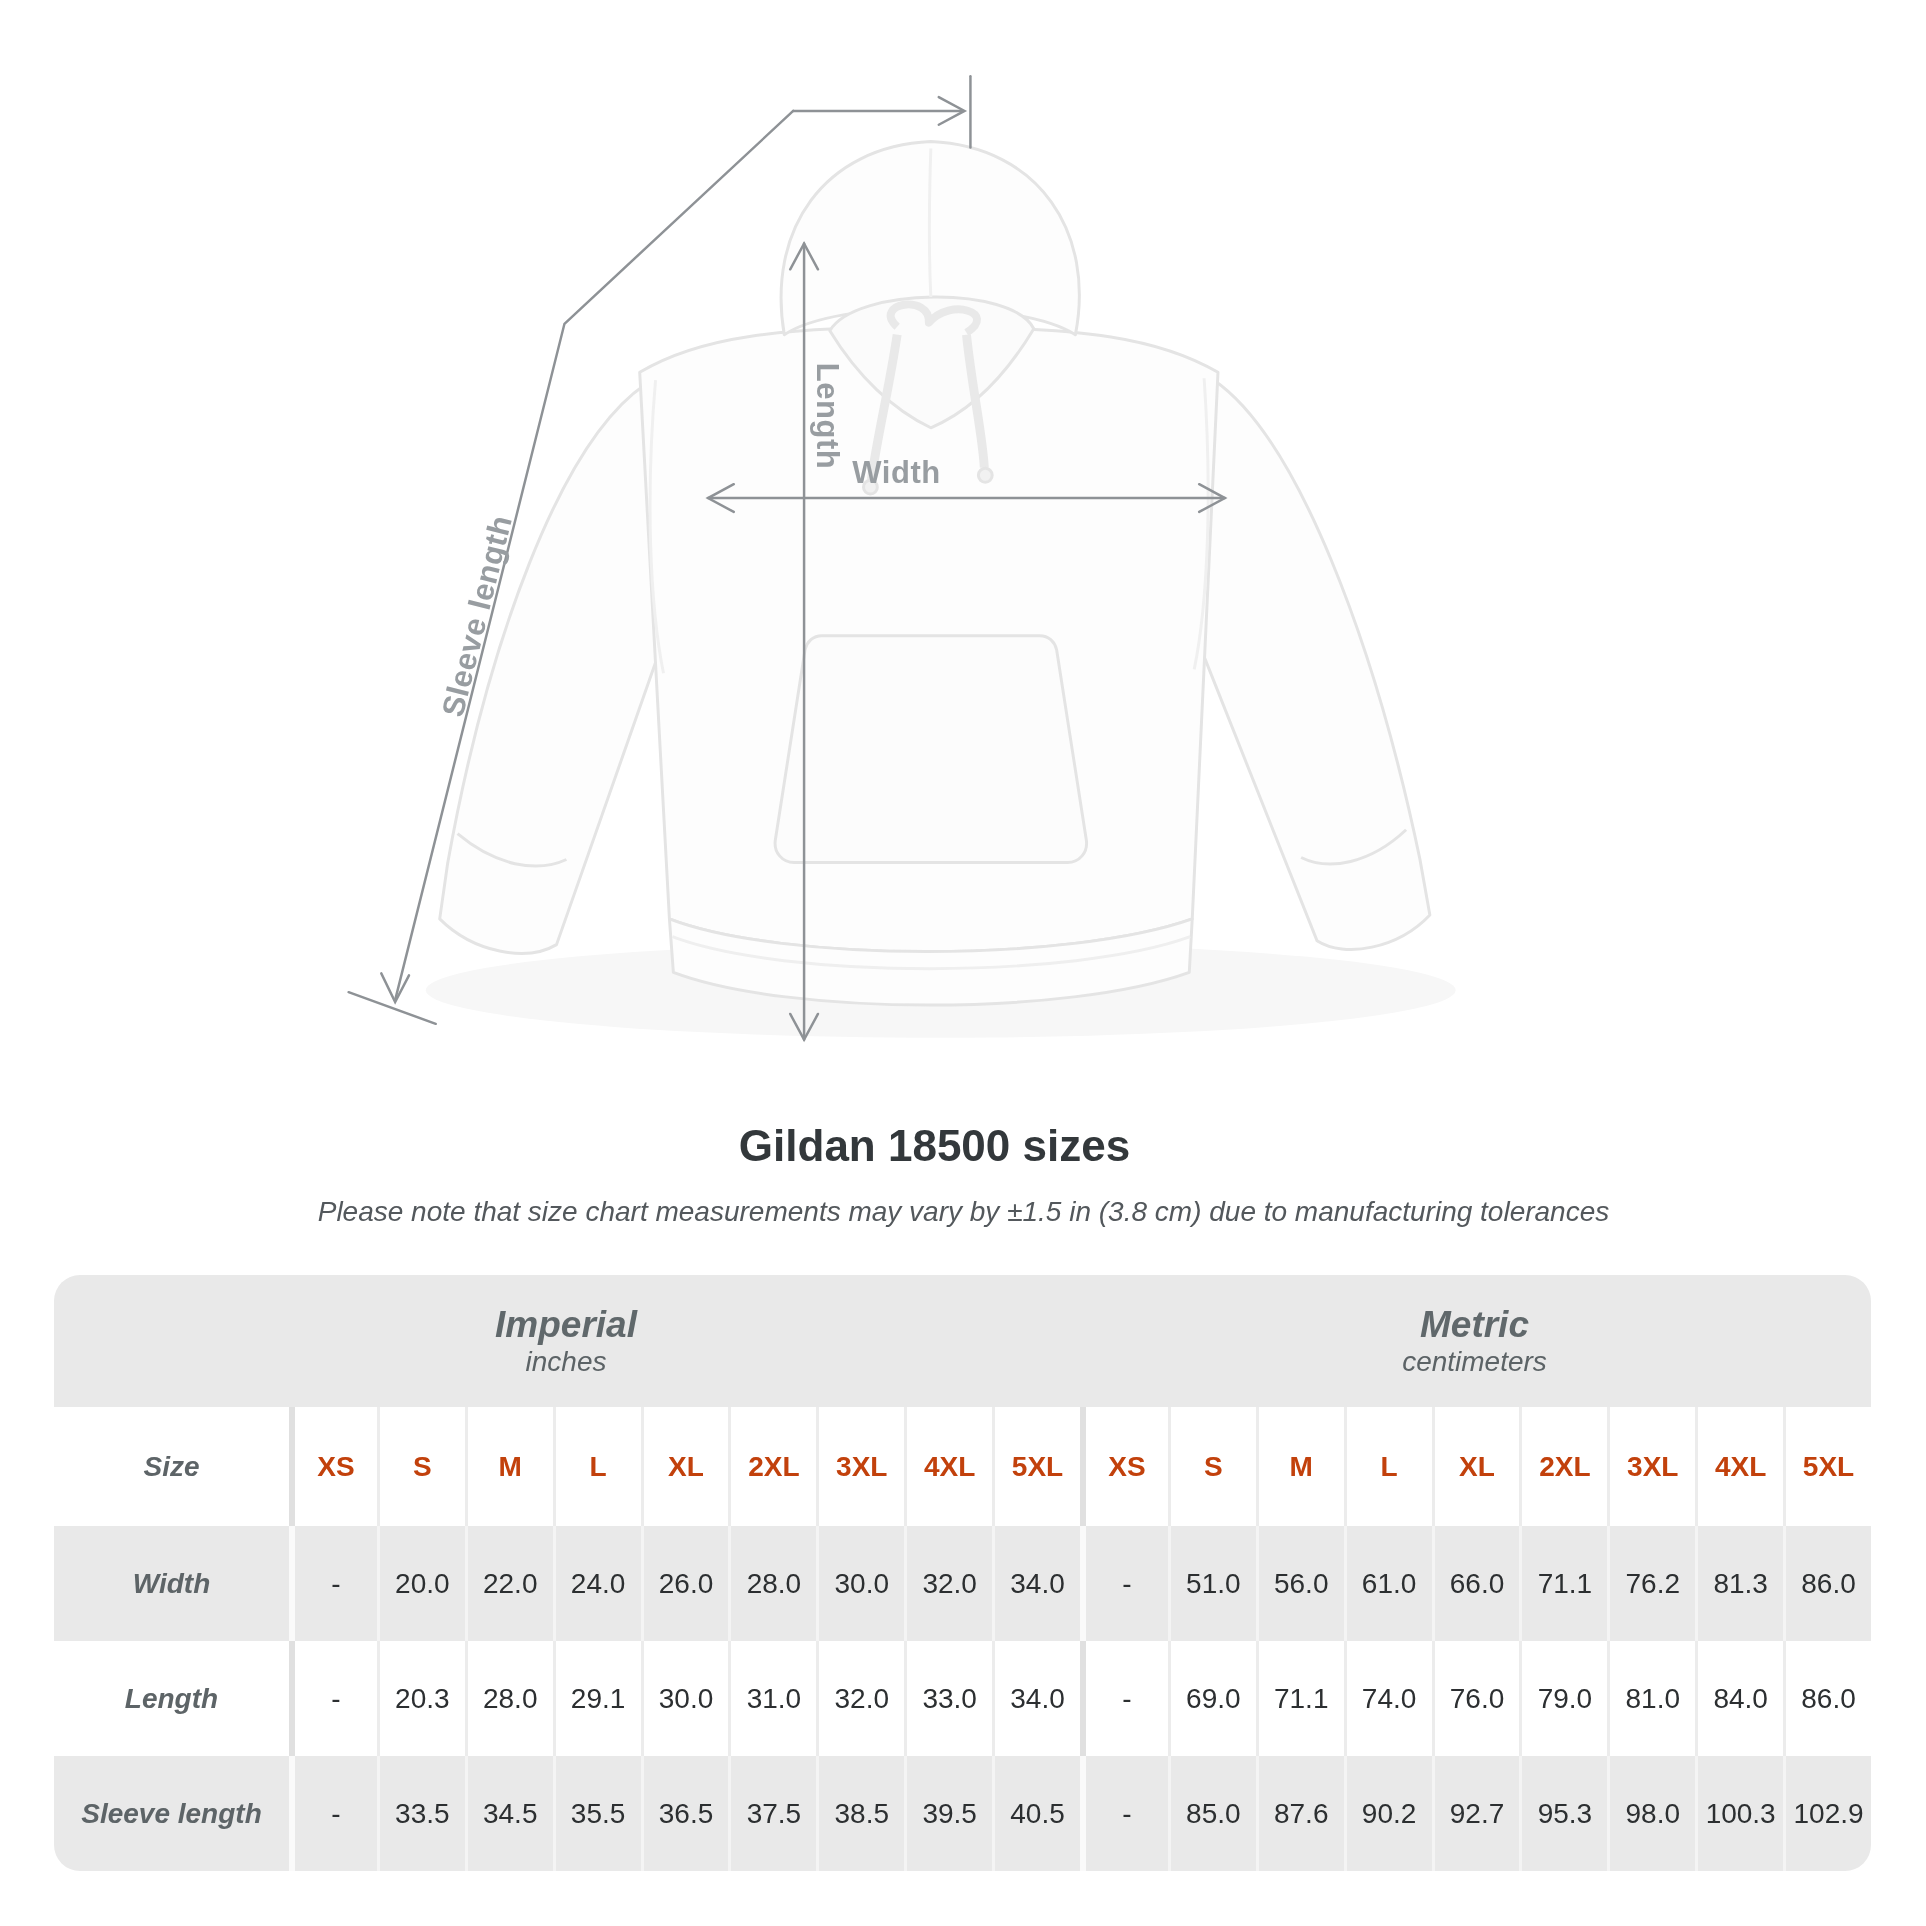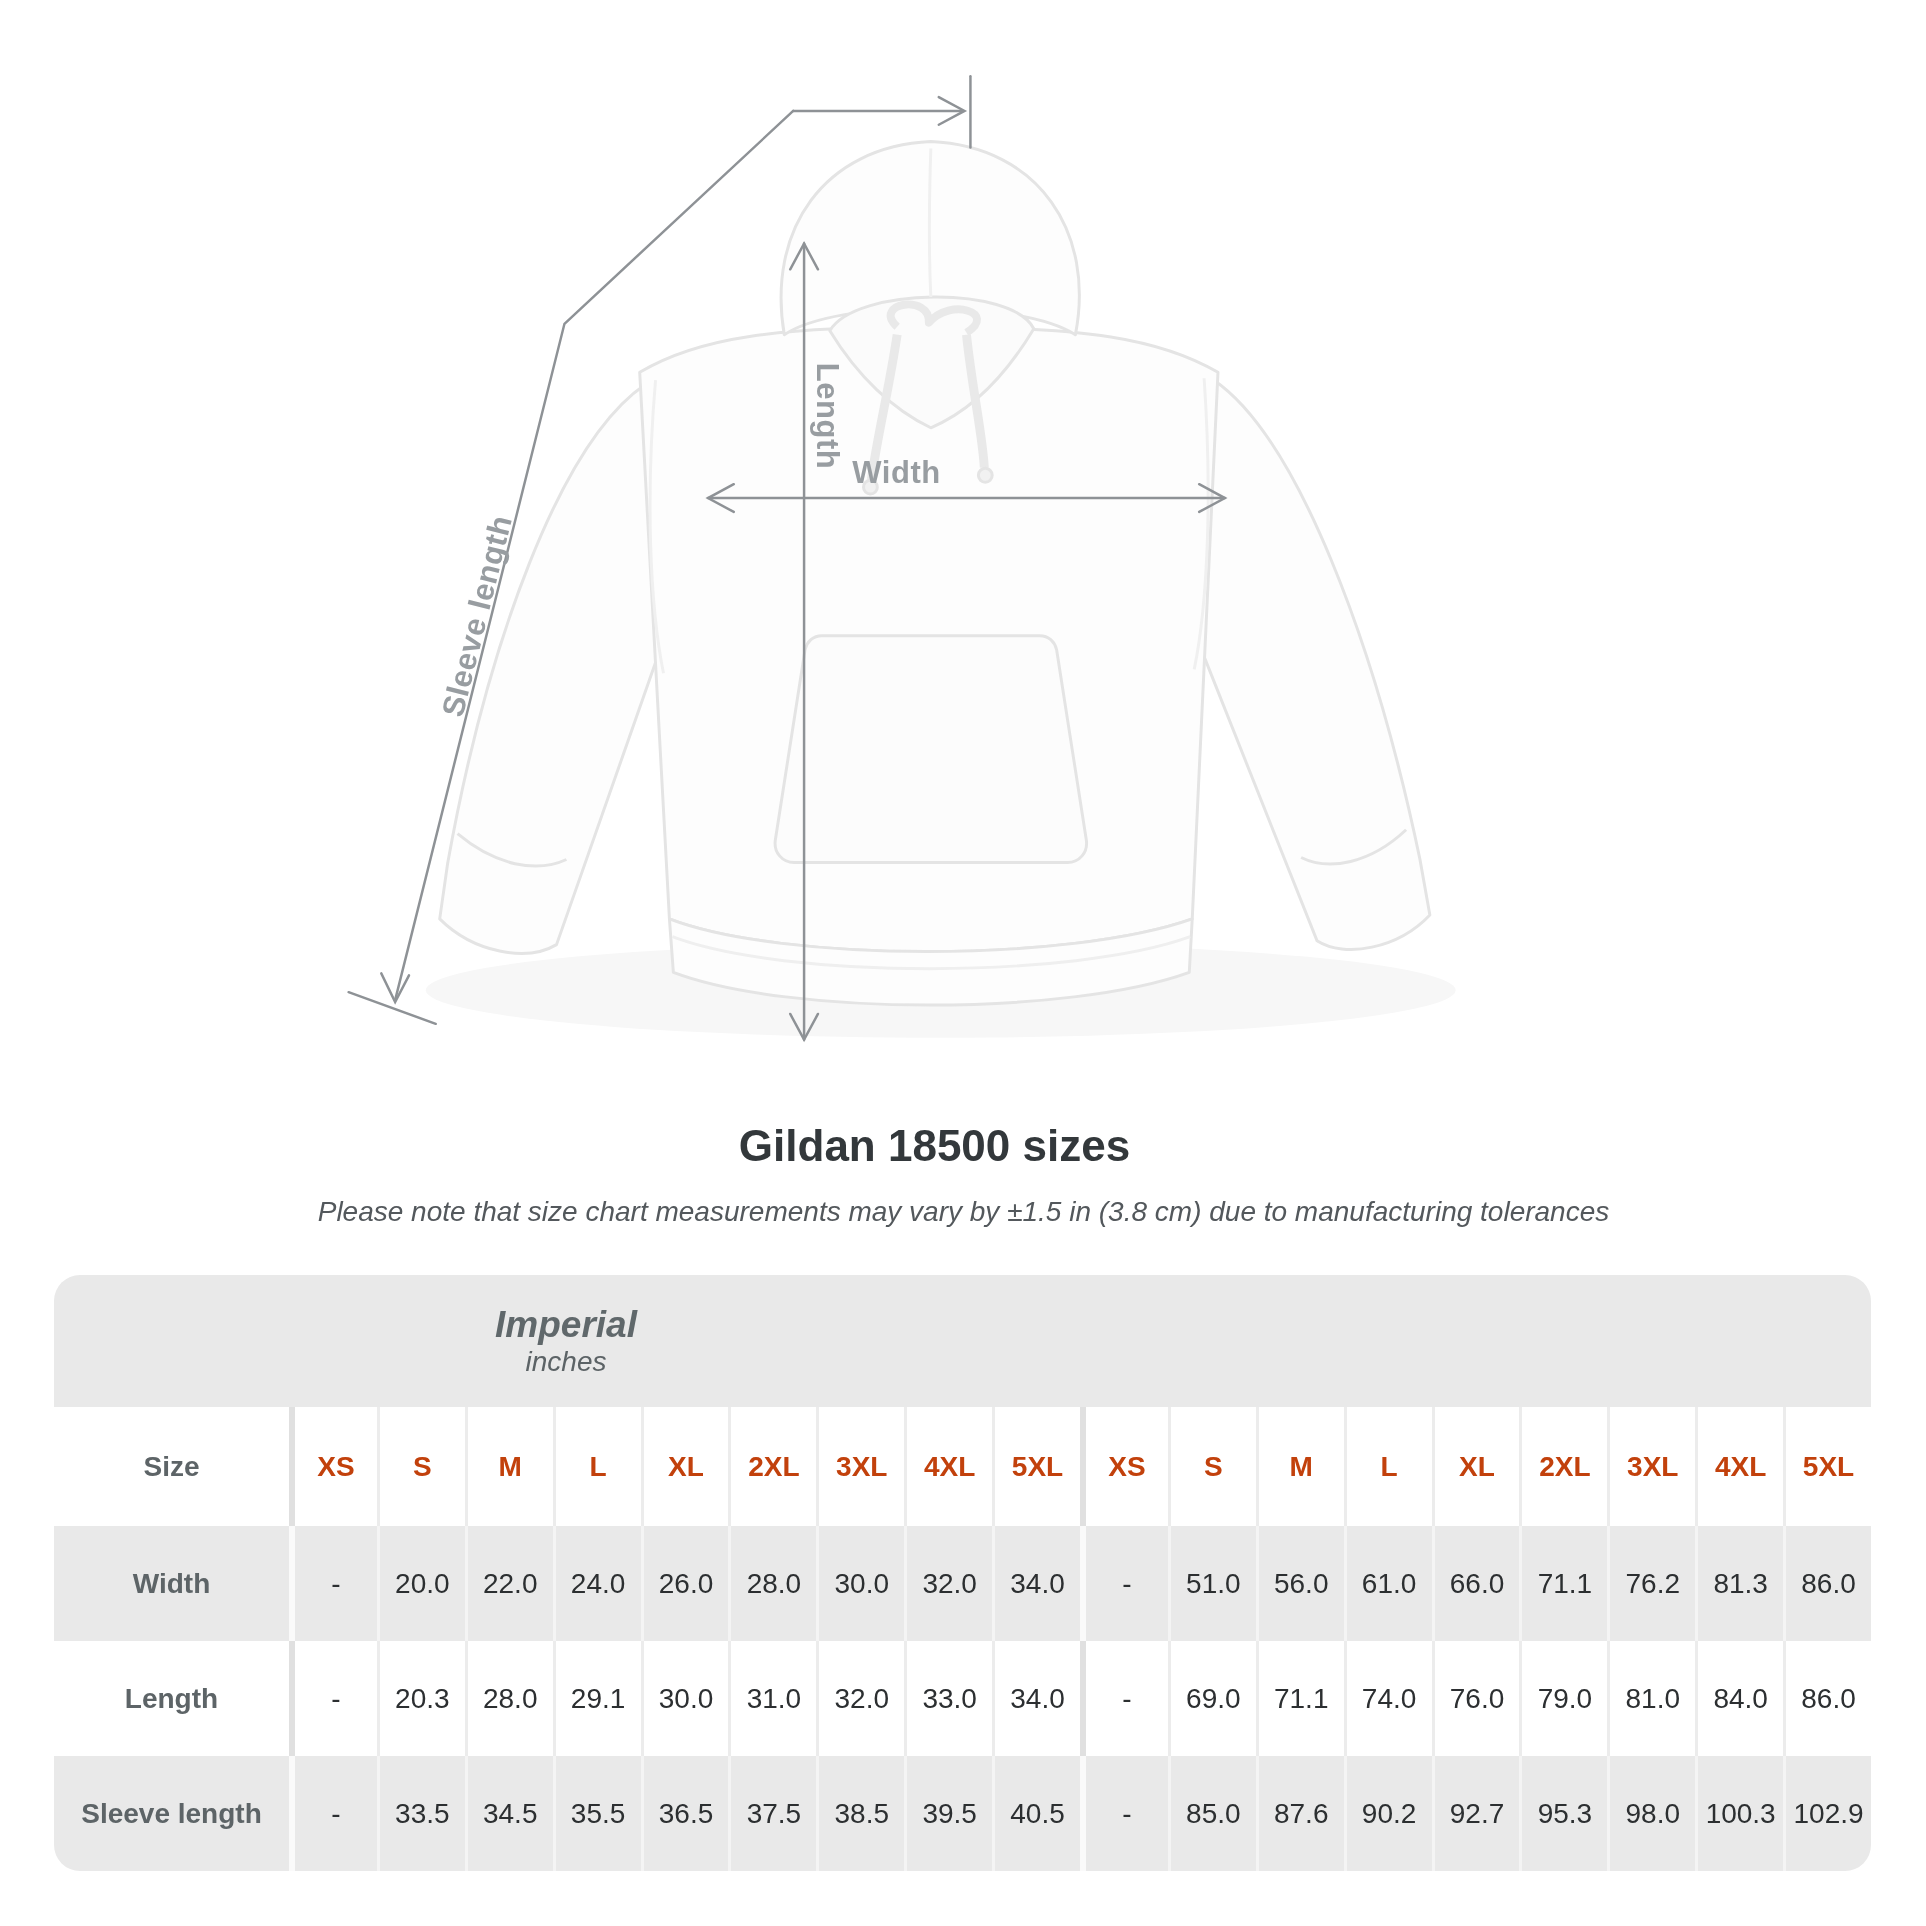--- a/index.html
+++ b/index.html
@@ -29,21 +29,21 @@
   .band-title { font-size:37px; font-weight:bold; font-style:italic; color:#60686b; }
   .band-unit { font-size:28px; font-style:italic; color:#5c6366; }
 
   .t-row { display:grid; grid-template-columns:235px repeat(18, 1fr); }
   .t-row.white { background:#ffffff; }
   .t-row.gray  { background:#e9e9e9; }
   .header-row { height:119px; }
   .data-row { height:115px; }
   .cell { display:flex; align-items:center; justify-content:center;
     font-size:28px; color:#2c2f31; border-left:3px solid transparent; }
-  .cell:first-child { border-left:none; }
+  .cell:first-child { border-left:none;font-style:italic; }
   .t-row.white .cell { border-left-color:#ececec; }
   .t-row.gray  .cell { border-left-color:#f4f4f4; }
   .cell.sep-wide { border-left-width:6px; }
   .t-row.white .cell.sep-wide { border-left-color:#e0e0e0; }
   .t-row.gray  .cell.sep-wide { border-left-color:#fafafa; }
   .head-cell, .label-cell { font-weight:bold; color:#c2410c; }
   .label-cell { color:#5d6467; }
 </style>
 </head>
 <body>
@@ -109,20 +109,24 @@
 </div>
 
 <div class="page-title">Gildan 18500 sizes</div>
 <div class="page-note">Please note that size chart measurements may vary by ±1.5 in (3.8 cm) due to manufacturing tolerances</div>
 
 <div class="size-table">
   <div class="band">
     <div class="band-cell">
       <div class="band-title">Imperial</div>
       <div class="band-unit">inches</div>
+    </div>
+    <div class="band-cell">
+      <div class="band-title">Metric</div>
+      <div class="band-unit">centimeters</div>
     </div>
   </div>
   <div class="t-row white header-row">
       <div class="cell label-cell">Size</div>
       <div class="cell head-cell sep-wide">XS</div>
       <div class="cell head-cell">S</div>
       <div class="cell head-cell">M</div>
       <div class="cell head-cell">L</div>
       <div class="cell head-cell">XL</div>
       <div class="cell head-cell">2XL</div>

